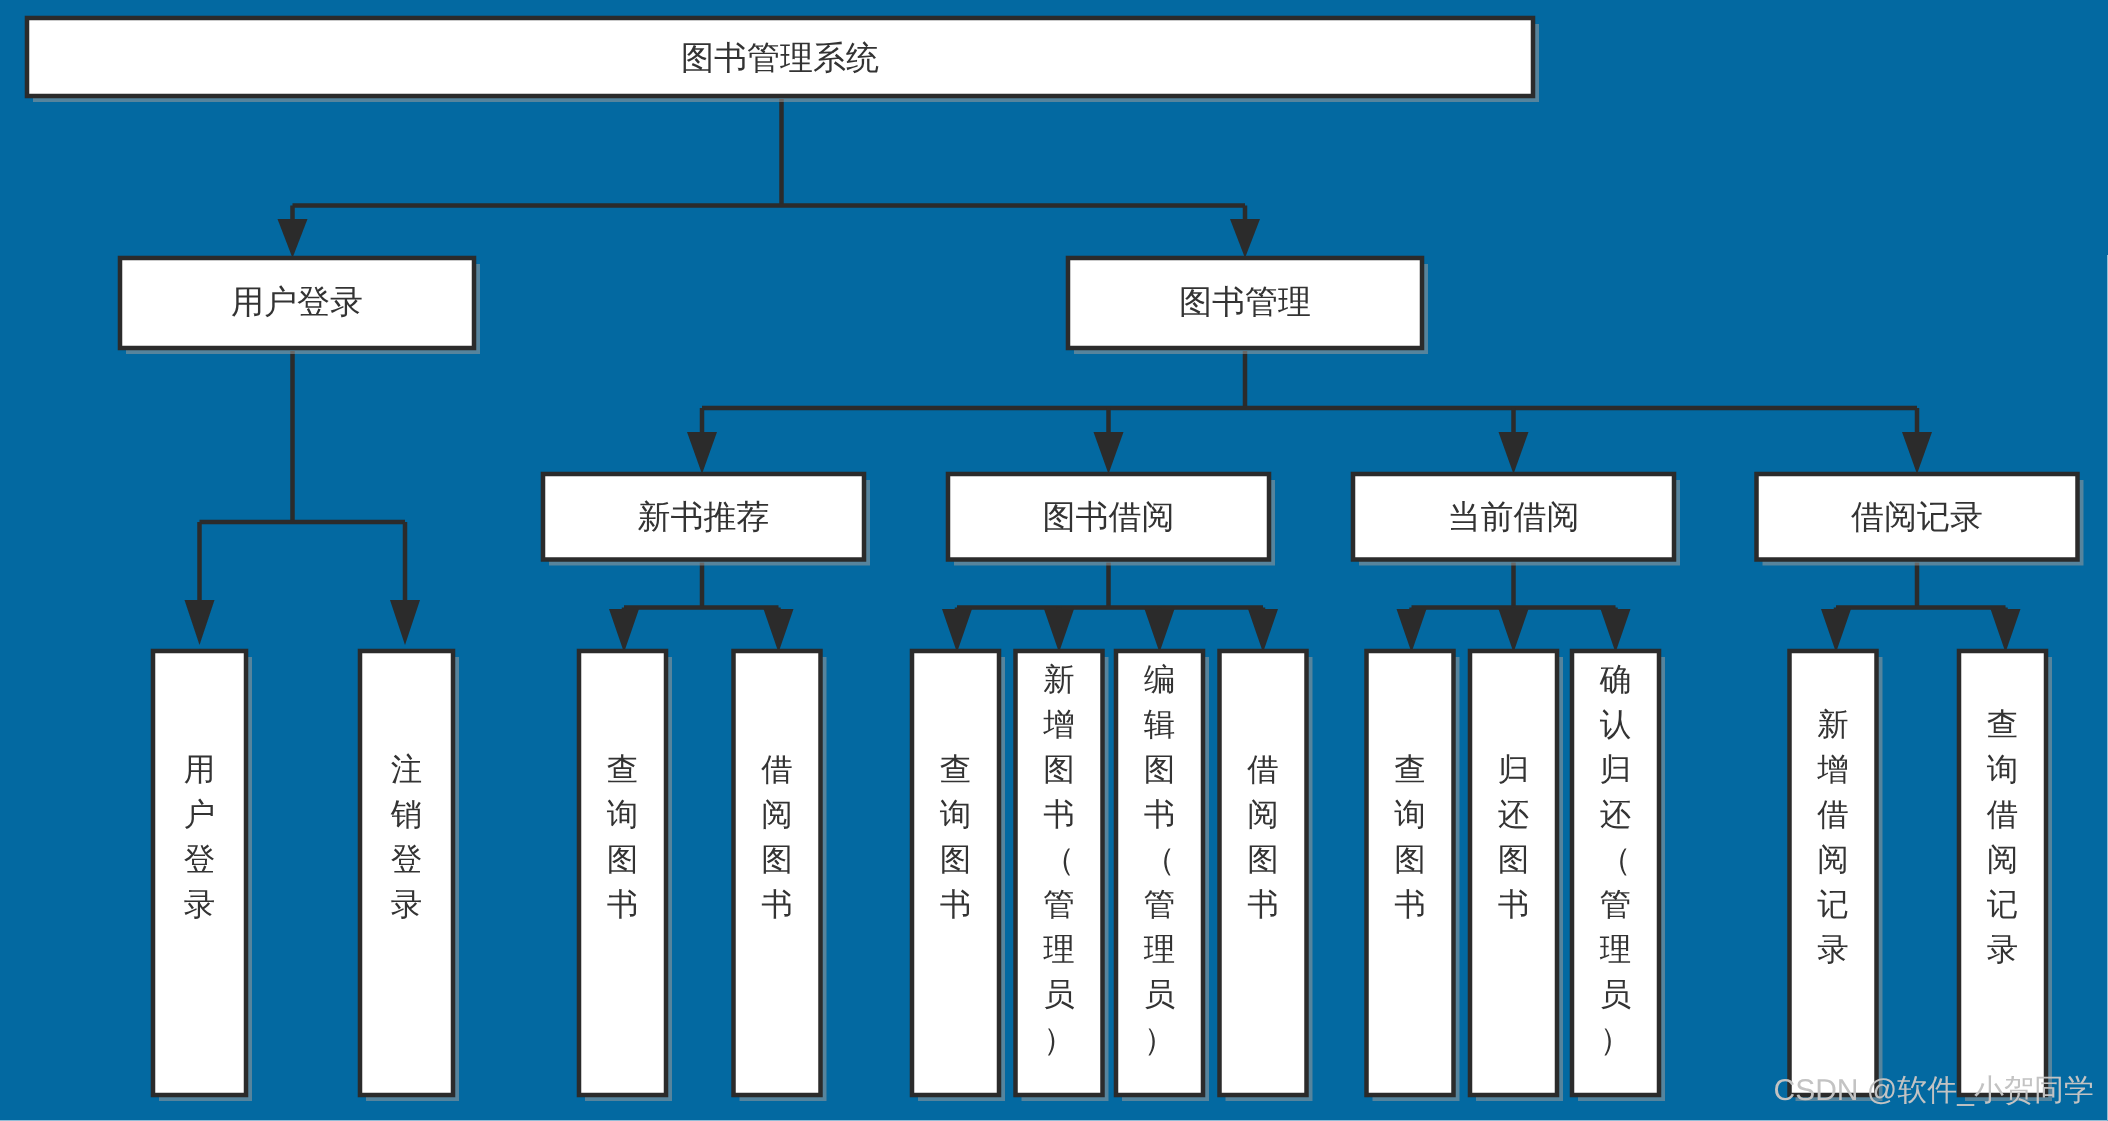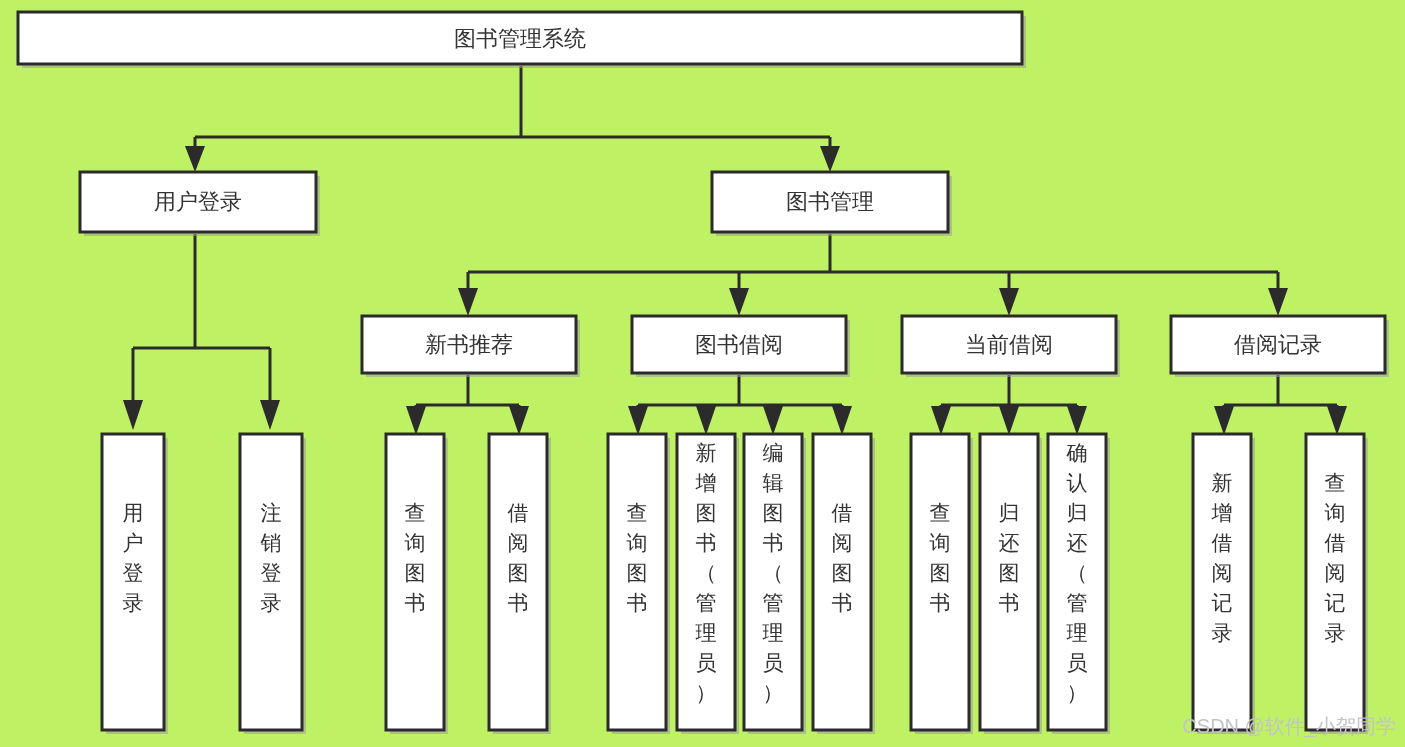--- a/index.html
+++ b/index.html
@@ -11,21 +11,21 @@
   body {
     width: 1405px;
     height: 747px;
     font-family: "Liberation Sans", "DejaVu Sans", sans-serif;
     overflow: hidden;
   }
   #diagram-root {
     position: relative;
     width: 1405px;
     height: 747px;
-    background: #bef264;
+    background: #0369a1;
   }
   svg.diagram-canvas {
     position: absolute;
     left: 0;
     top: 0;
     width: 1405px;
     height: 747px;
   }
   .node-box {
     fill: #ffffff;

